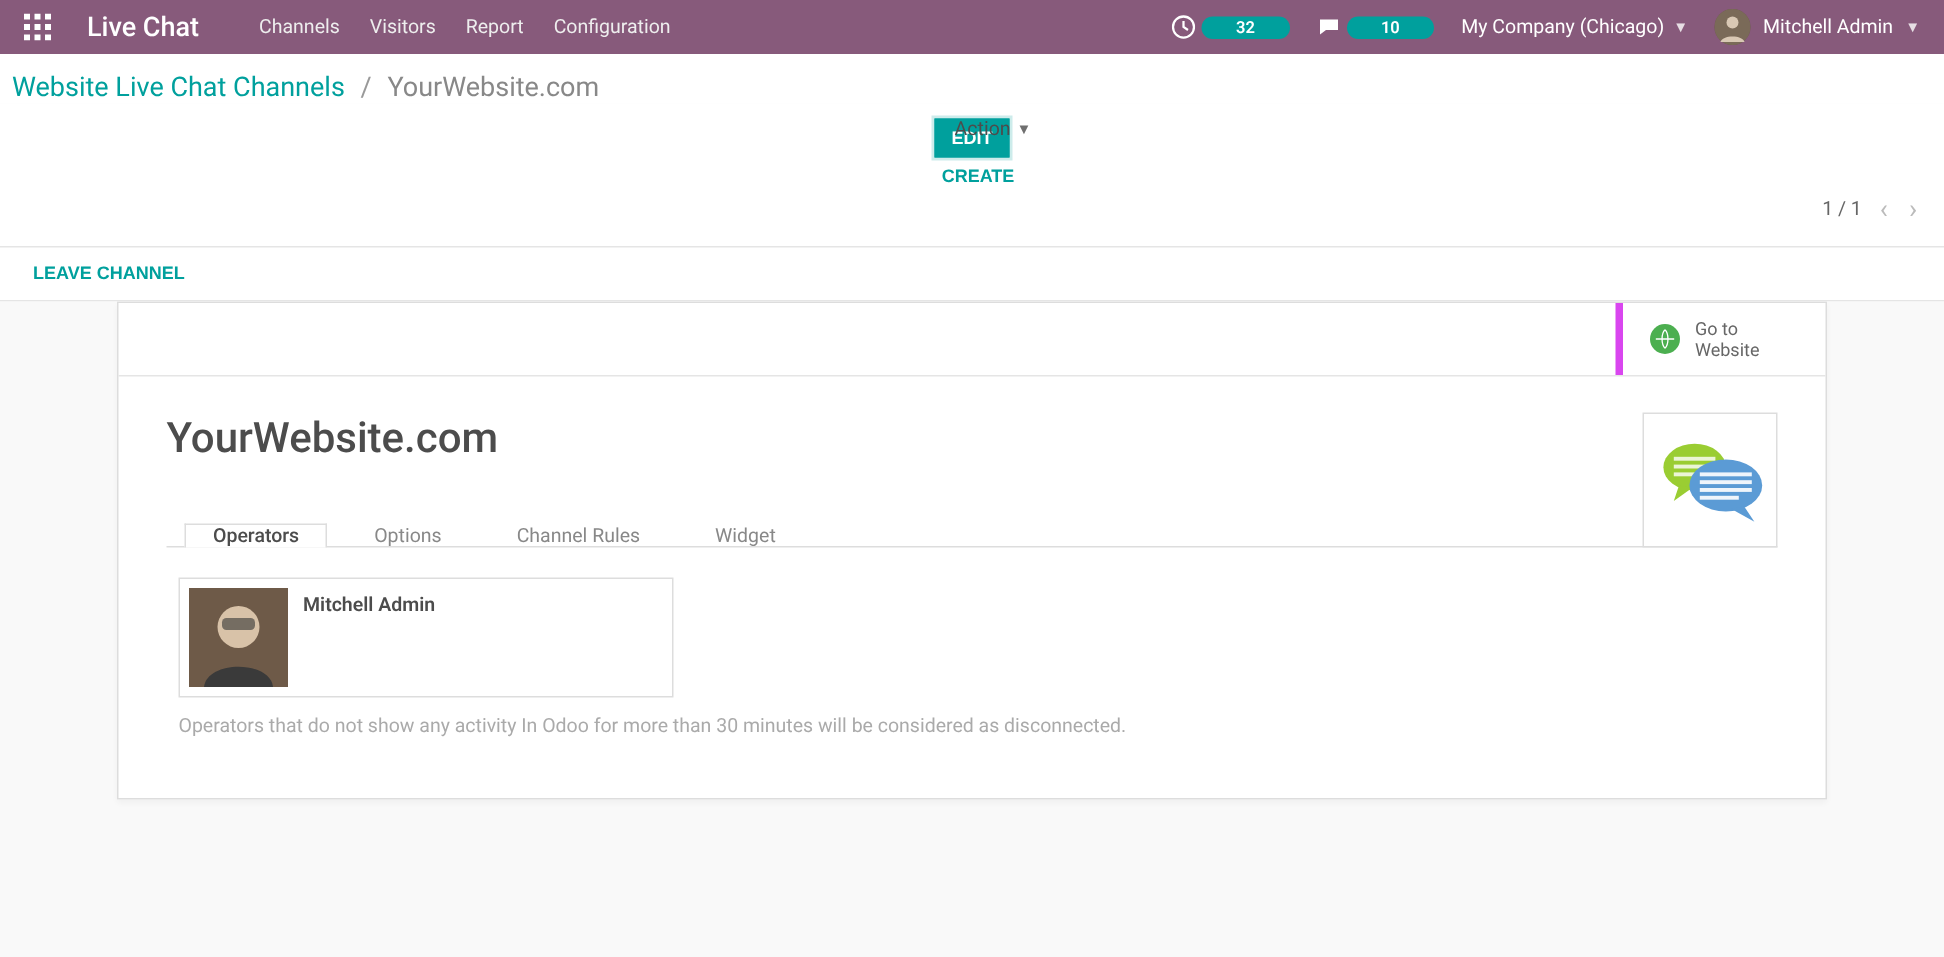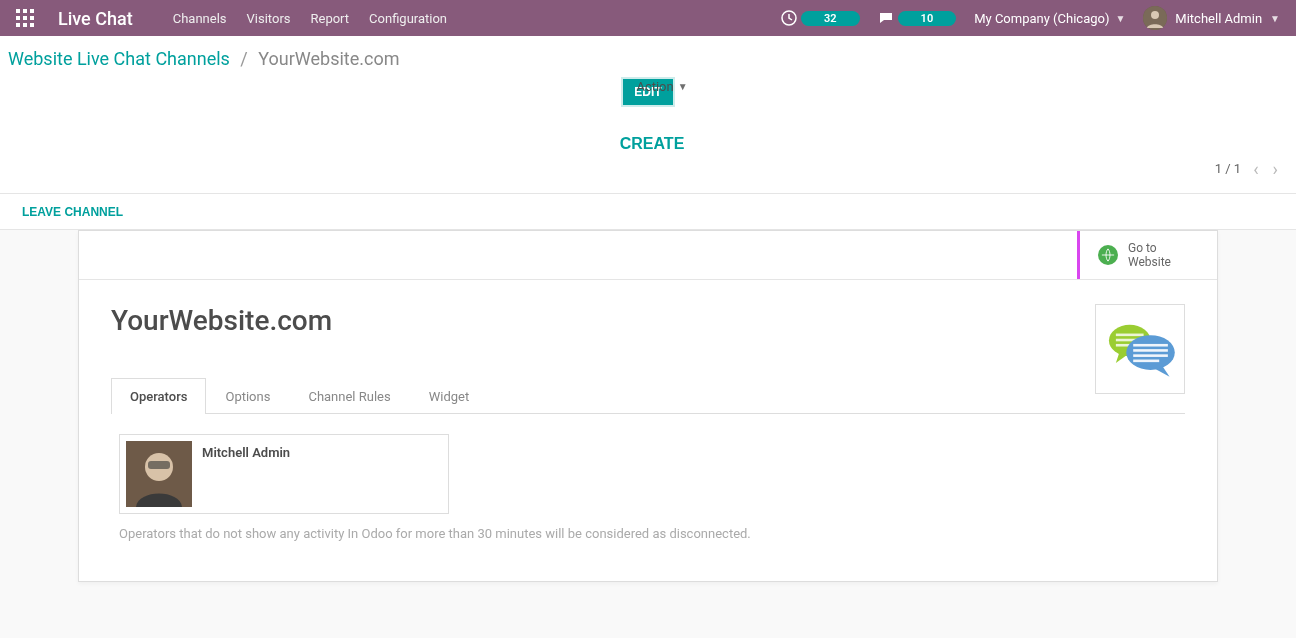--- a/index.html
+++ b/index.html
@@ -18,42 +18,42 @@
   .avatar-sm { width: 24px; height: 24px; border-radius: 50%; background: #6b5b4a; display: inline-block; }
   .caret { font-size: 10px; opacity: .8; }
   
   .crumbs { background: #fff; padding: 12px 16px 0 8px; font-size: 18px; }
   .crumbs a { color: #00A09D; text-decoration: none; }
   .crumbs .sep { color: #999; margin: 0 6px; }
   .crumbs .current { color: #888; }
   
   .control-bar { background: #fff; display: flex; align-items: center; padding: 10px 16px 14px 16px; border-bottom: 1px solid #e5e5e5; }
   .btn-primary { background: #00A09D; color: #fff; border: 1px solid #00A09D; padding: 5px 10px; font-weight: 600; font-size: 12px; cursor: pointer; box-shadow: 0 0 0 2px #cdeceb; }
-  .btn-link { background: none; border: none; color: #00A09D; font-weight: 600; font-size: 16px; padding: 5px 10px; cursor: pointer; margin-left: 8px; margin-top: 25px; }
+  .btn-link { background: none; border: none; color: #00A09D; font-weight: 600; font-size: 12px; padding: 5px 10px; cursor: pointer; margin-left: 8px; }
   .action-center { position: absolute; left: 50%; transform: translateX(-50%); }
   .action-drop { color: #4c4c4c; font-size: 13px; cursor: pointer; display: inline-flex; align-items: center; gap: 4px; margin-left: 28px; }
   .pager { margin-left: auto; display: flex; align-items: center; gap: 10px; color: #666; font-size: 13px; }
   .pager .arrow { color: #bbb; font-size: 18px; cursor: pointer; padding: 0 2px; }
   
   .status-bar { background: #fff; border-bottom: 1px solid #e5e5e5; padding: 10px 22px; }
   .status-bar button { background: none; border: none; color: #00A09D; font-weight: 600; font-size: 12px; cursor: pointer; }
   
   .sheet-wrap { padding: 0 0 40px 0; display: flex; justify-content: center; background: #f9f9f9; }
   .sheet { width: 1140px; background: #fff; border: 1px solid #ddd; margin-top: 0; box-shadow: 0 2px 4px rgba(0,0,0,.04); }
   .sheet-top { border-bottom: 1px solid #e5e5e5; display: flex; }
   .sheet-top-spacer { flex: 1; }
-  .goto { border-left: 3px solid #d946ef; padding: 10px 18px; display: flex; align-items: center; gap: 10px; cursor: pointer; color: #666; font-size: 12px; width: 140px; }
+  .goto { border-left: 5px solid #d946ef; padding: 10px 18px; display: flex; align-items: center; gap: 10px; cursor: pointer; color: #666; font-size: 12px; width: 140px; }
   .globe { width: 20px; height: 20px; border-radius: 50%; background: #4caf50; display: inline-flex; align-items: center; justify-content: center; color: #fff; font-size: 12px; flex-shrink: 0; }
   
   .sheet-body { padding: 24px 32px 40px 32px; position: relative; }
   .title { font-size: 28px; color: #4c4c4c; font-weight: 500; }
   .chat-icon { position: absolute; right: 32px; top: 24px; width: 90px; height: 90px; border: 1px solid #ddd; padding: 6px; }
   
   .tabs { display: flex; border-bottom: 1px solid #ddd; margin-top: 40px; }
-  .tab { padding: 10px 18px; color: #888; cursor: pointer; font-size: 13px; border: 1px solid transparent; border-bottom: none; position: relative; top: 1px; }
+  .tab { padding: 0 18px; color: #888; cursor: pointer; font-size: 13px; border: 1px solid transparent; border-bottom: none; position: relative; top: 1px; margin-left: 12px; }
   .tab.active { color: #4c4c4c; border-color: #ddd; background: #fff; font-weight: 500; }
   
   .operator-card { border: 1px solid #ddd; width: 330px; padding: 6px; display: flex; gap: 10px; margin: 20px 8px 12px 8px; }
   .op-avatar { width: 66px; height: 66px; background: linear-gradient(135deg,#8a7560,#b89b7f); display: inline-block; }
   .op-name { font-weight: 600; font-size: 13px; color: #4c4c4c; padding-top: 4px; }
   .hint { color: #aaa; font-size: 13px; margin: 8px 8px 0 8px; }
 </style>
 </head>
 <body>
 

